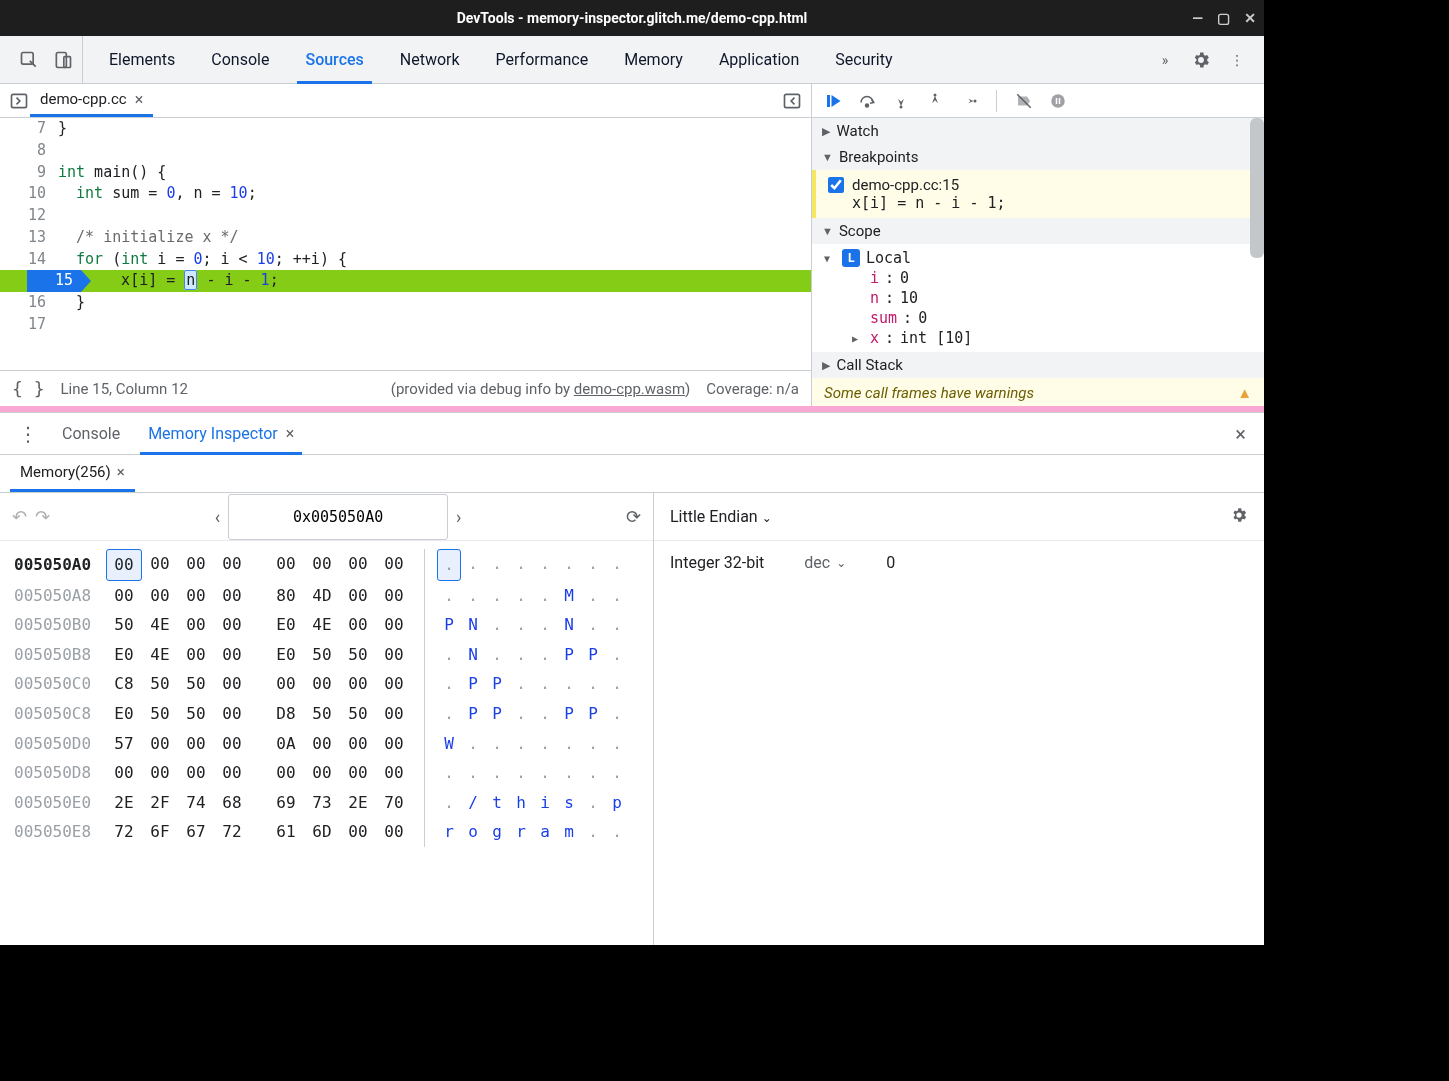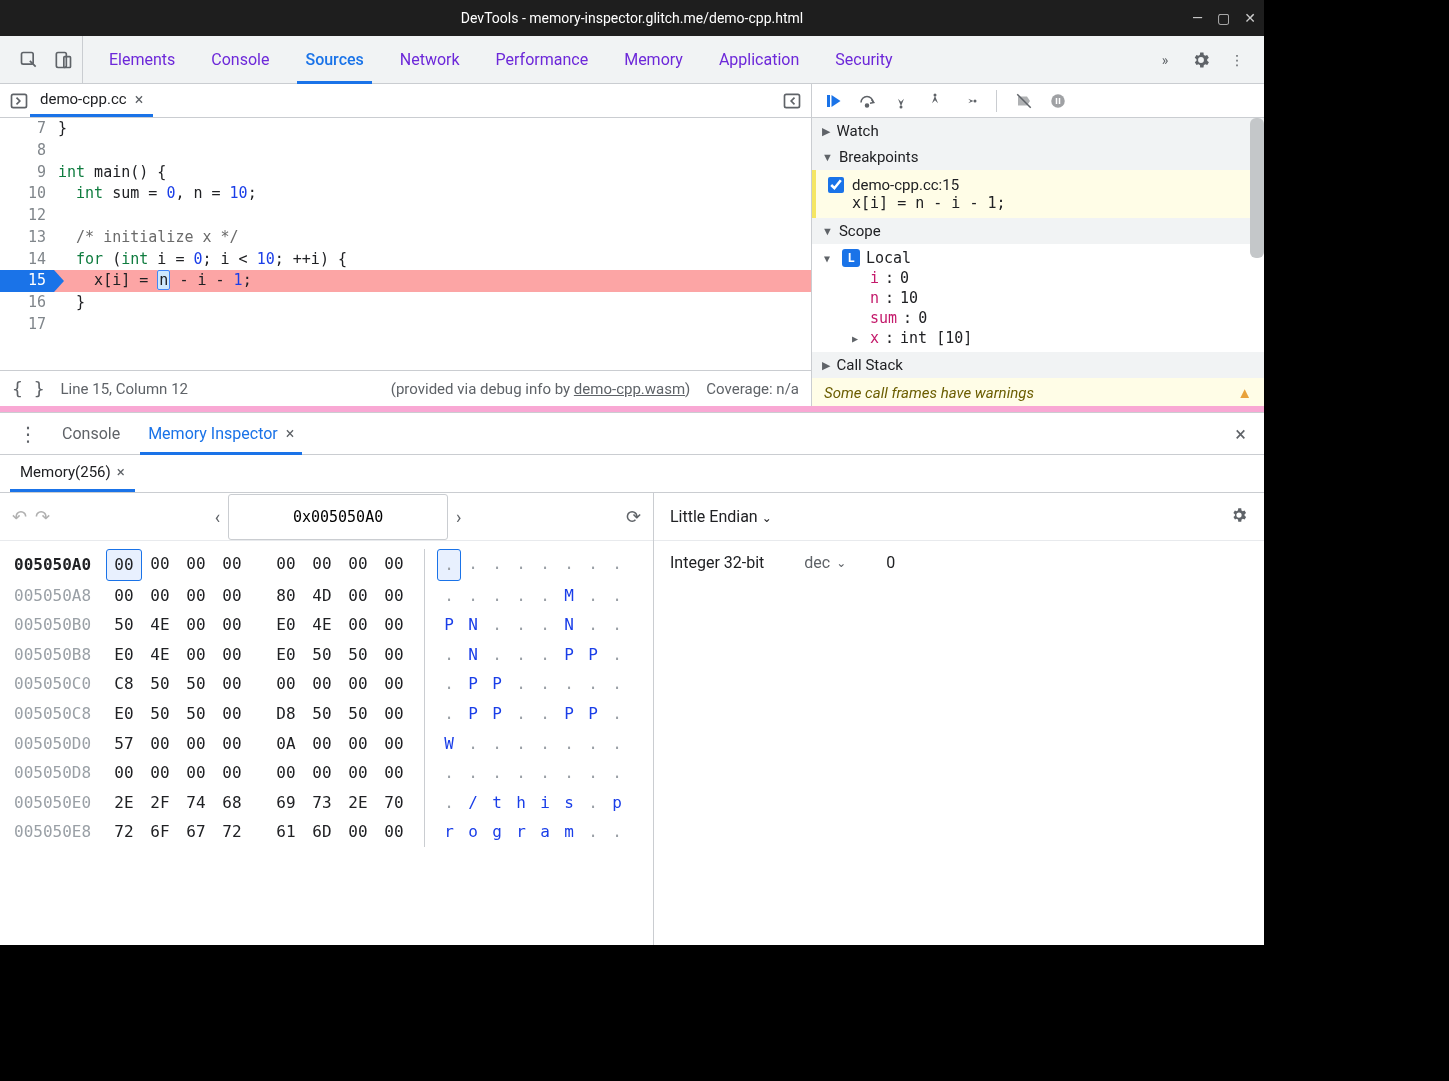--- a/index.html
+++ b/index.html
@@ -9,49 +9,49 @@
   background: #000;
   color: #202124;
   width: 1264px;
   height: 945px;
   overflow: hidden;
 }
 .window { background: #fff; width: 100%; height: 100%; display: flex; flex-direction: column; }
 .titlebar {
   background: #1e1e1e; color: #fff; height: 36px;
   display: flex; align-items: center; justify-content: center;
-  position: relative; font-size: 14px; font-weight: 400;
+  position: relative; font-size: 14px; font-weight: 700;
 }
 .titlebar-controls { position: absolute; right: 8px; display: flex; gap: 14px; align-items: center;}
 .titlebar-controls span { color: #ccc; cursor: pointer; font-size: 14px;}
 .maintabs {
   height: 48px; background: #f1f3f4; border-bottom: 1px solid #cacdd1;
   display: flex; align-items: center; padding: 0 10px;
 }
 .maintabs .lefticons { display:flex; gap:12px; align-items:center; padding:0 8px; border-right:1px solid #cacdd1; height:100%;}
 .maintabs .tabs { display: flex; gap: 0; height: 100%; margin-left: 8px;}
-.maintabs .tab { padding: 0 18px; display:flex; align-items:center; color:#6d28d9; font-size:16px; cursor:pointer; position:relative;}
+.maintabs .tab { padding: 0 18px; display:flex; align-items:center; color:#0f172a; font-size:16px; cursor:pointer; position:relative;}
 .maintabs .tab.active { color:#1a73e8; font-weight:500;}
 .maintabs .tab.active::after { content:''; position:absolute; bottom:-1px; left:10px; right:10px; height:3px; background:#1a73e8;}
 .maintabs .righticons { margin-left:auto; display:flex; gap:14px; align-items:center; padding-right:6px;}
 .iconbtn { width:22px; height:22px; display:inline-flex; align-items:center; justify-content:center; color:#5f6368; cursor:pointer;}
 .iconbtn svg { width:20px; height:20px;}
 
 .content { flex:1; display:flex; flex-direction:column; min-height:0;}
 .upper { height: 328px; display:flex; border-bottom:6px solid #f9a8d4;}
 .sources-pane { flex:1; display:flex; flex-direction:column; border-right:1px solid #cacdd1; min-width:0;}
 .src-tabbar { height:34px; display:flex; align-items:center; border-bottom:1px solid #cacdd1; padding:0 8px; font-size:15px;}
 .src-tabbar .filetab { display:flex; align-items:center; gap:8px; padding:0 10px; height:100%; border-bottom:3px solid #1a73e8; color:#202124;}
 .src-tabbar .filetab .close { color:#5f6368; font-size:16px;}
 .src-tabbar .right-icon { margin-left:auto; }
 .code-area { flex:1; overflow:auto; font-family: "Menlo","Consolas",monospace; font-size:15px; line-height:1.45; position:relative;}
 .code-line { display:flex; }
 .gutter { width:54px; text-align:right; padding-right:8px; color:#80868b; user-select:none; background:#fff;}
 .linetxt { white-space:pre; padding-left:4px; flex:1;}
-.code-line.exec { background:#fca5a5; }
+.code-line.exec { background:#84cc16;padding-left:27px; }
 .code-line.exec .gutter { background:#1a73e8; color:#fff; position:relative;}
 .code-line.exec .gutter::after { content:''; position:absolute; right:-10px; top:0; bottom:0; width:0; height:0;
   border-top:11px solid transparent; border-bottom:11px solid transparent; border-left:10px solid #1a73e8;}
 .hl-ident { background:#cfe8fc; border:1px solid #4285f4; border-radius:2px; padding:0 1px;}
 .tok-kw { color:#0f7c3f; }
 .tok-num { color:#1a3ee8;}
 .tok-cmt { color:#6a6a6a;}
 .status-bar { height:36px; border-top:1px solid #cacdd1; display:flex; align-items:center; padding:0 12px; font-size:15px; color:#5f6368; gap:16px;}
 .status-bar .braces { font-family:monospace; font-size:18px;}
 .status-bar a { color:#5f6368; text-decoration:underline;}

